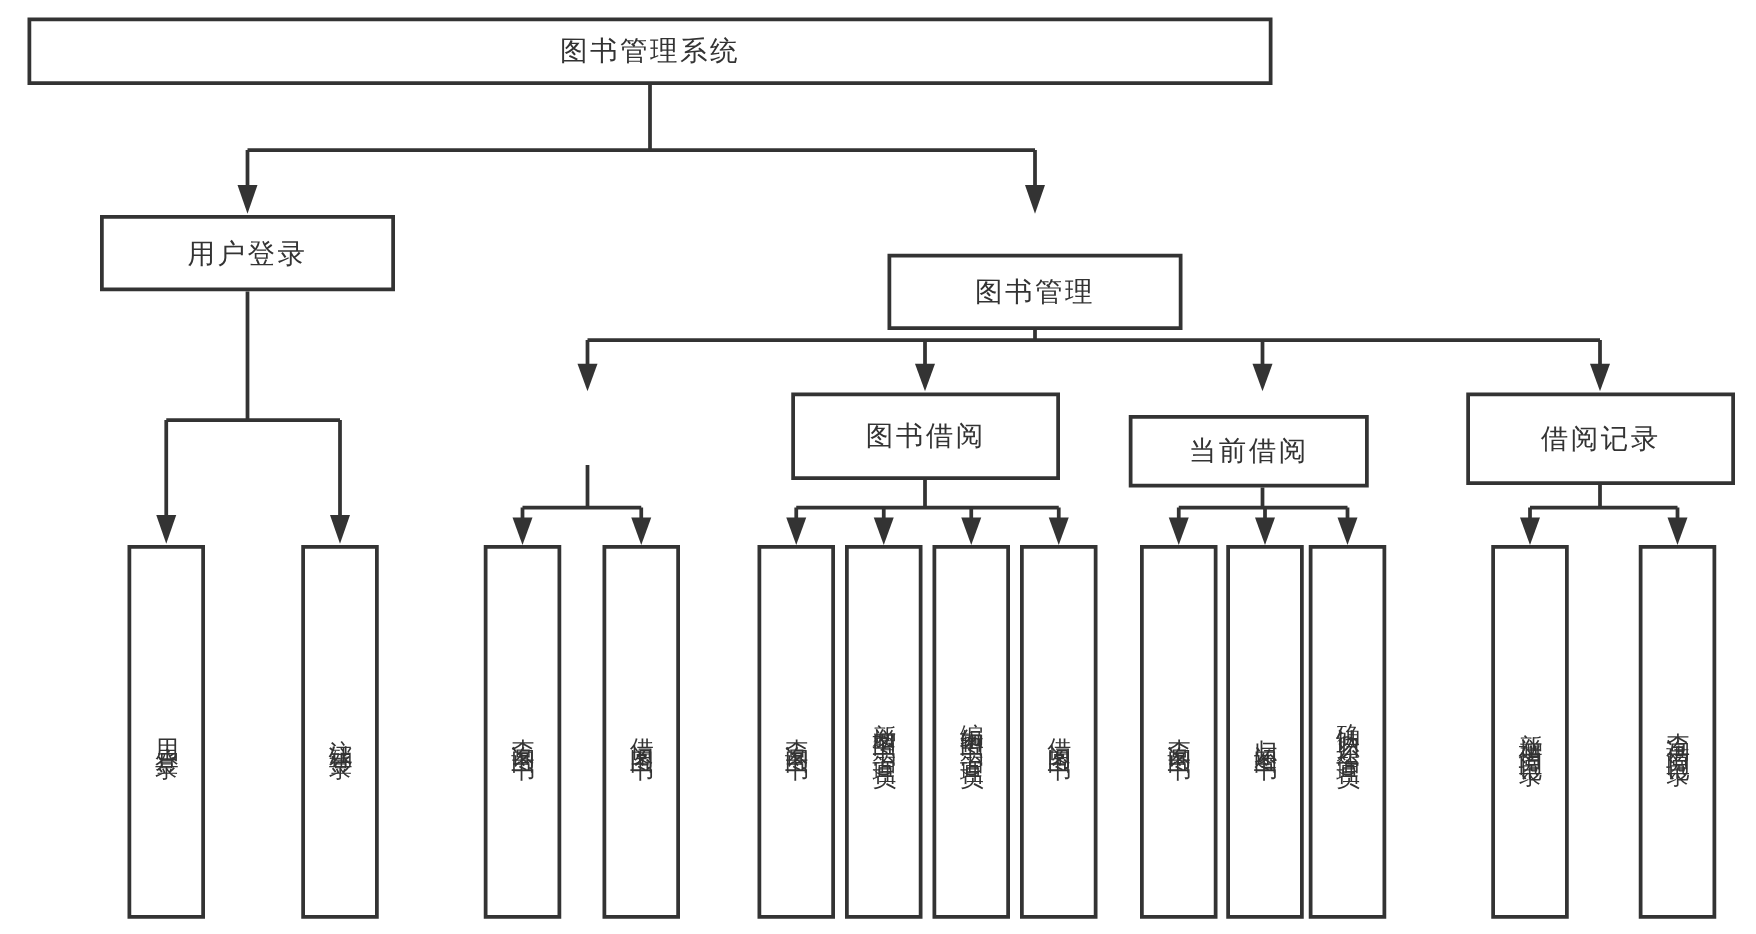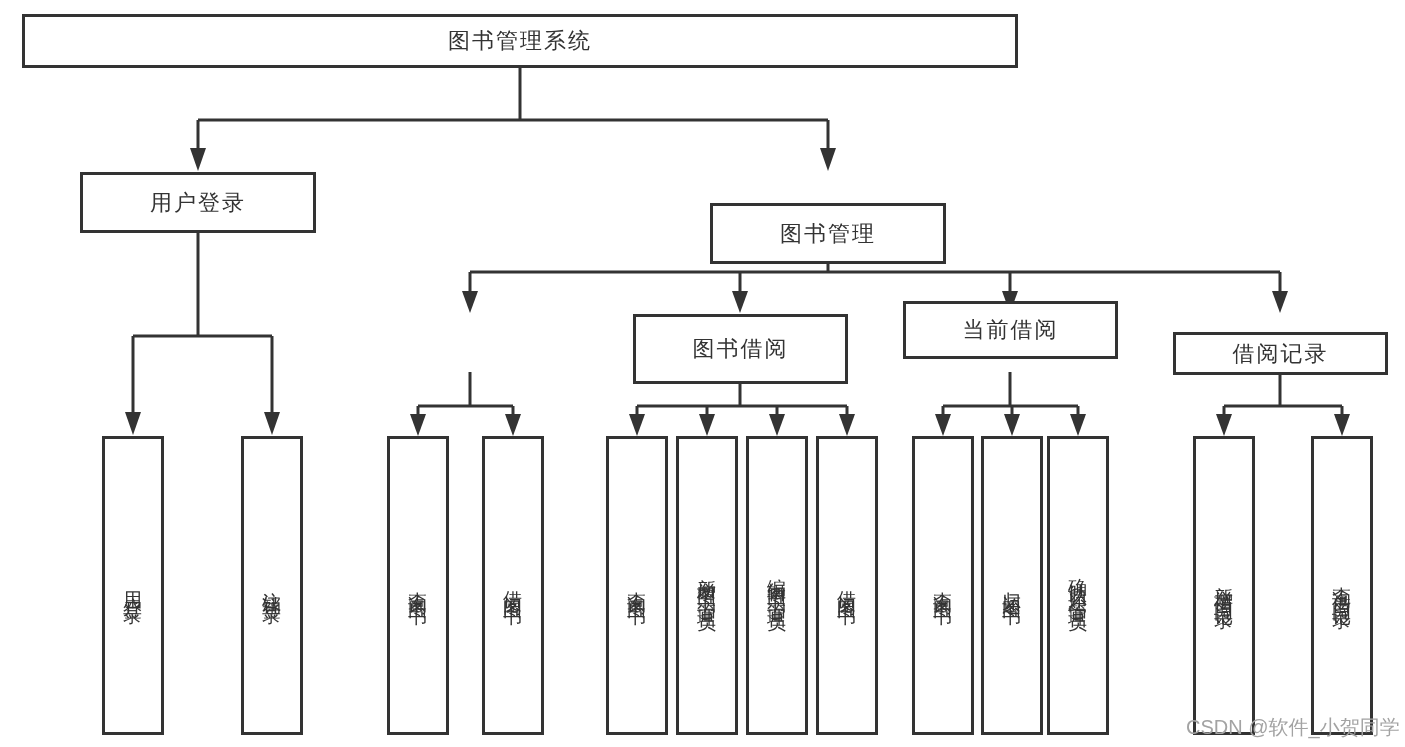--- a/index.html
+++ b/index.html
@@ -144,24 +144,24 @@
   <div class="box" style="left:80px; top:172px; width:236px; height:61px;">
     <span class="hlabel">用户登录</span>
   </div>
   <div class="box" style="left:710px; top:172px; width:236px; height:61px;margin-top:31px;">
     <span class="hlabel">图书管理</span>
   </div>
 
   <div class="box" style="left:633px; top:314px; width:215px; height:70px;">
     <span class="hlabel">图书借阅</span>
   </div>
-  <div class="box" style="left:903px; top:301px; width:215px; height:58px;">
+  <div class="box" style="left:903px; top:332px; width:192px; height:58px;">
     <span class="hlabel">当前借阅</span>
   </div>
-  <div class="box" style="left:1173px; top:332px; width:215px; height:43px;">
+  <div class="box" style="left:1173px; top:314px; width:215px; height:74px;">
     <span class="hlabel">借阅记录</span>
   </div>
 
   <div class="box leaf" style="left:102px;">
     <span class="vlabel">用户登录</span>
   </div>
   <div class="box leaf" style="left:241px;">
     <span class="vlabel">注销登录</span>
   </div>
 
@@ -195,15 +195,14 @@
     <span class="vlabel">确认归还（管理员）</span>
   </div>
 
   <div class="box leaf" style="left:1193px;">
     <span class="vlabel">新增借阅记录</span>
   </div>
   <div class="box leaf" style="left:1311px;">
     <span class="vlabel">查询借阅记录</span>
   </div>
 
-  <div class="watermark">CSDN @软件_小贺同学</div>
 
 </div>
 
 </body></html>

